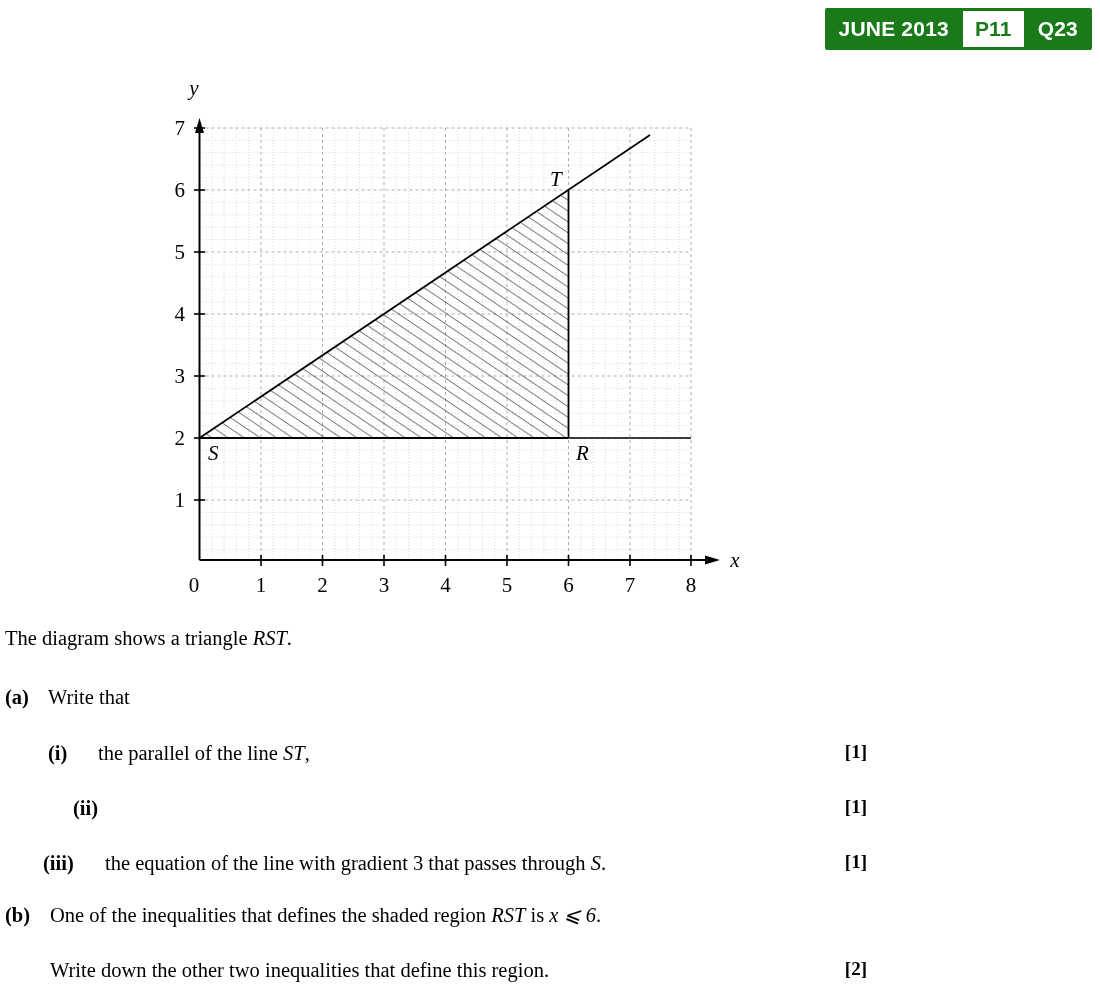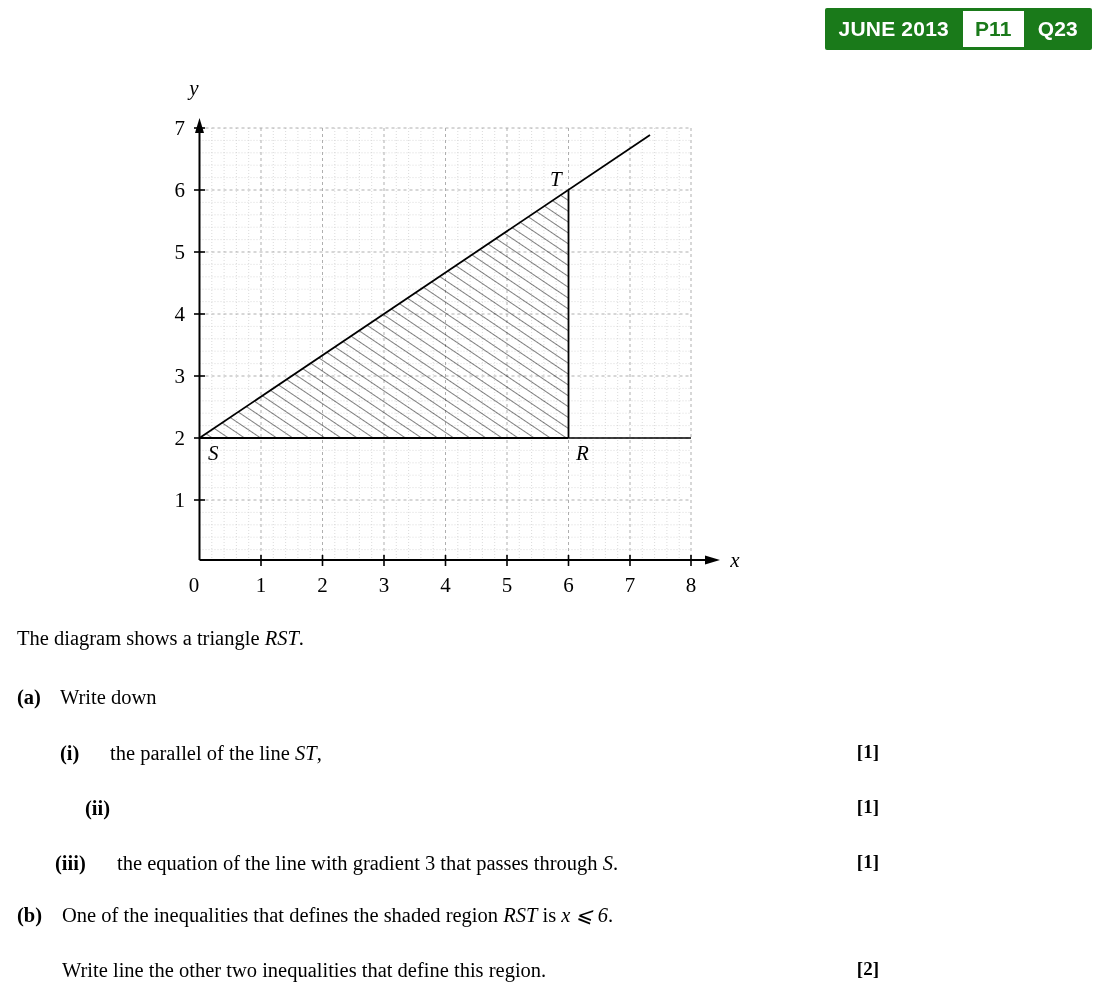--- a/index.html
+++ b/index.html
@@ -54,21 +54,21 @@
     width: 620px;
     height: 560px;
   }
   .graph-svg {
     display: block;
   }
 
   
   .question-body {
     position: absolute;
-    left: 12px;
+    left: 0;
     top: 625px;
     width: 875px;
     font-size: 20.5px;
     line-height: 1.3;
   }
   .para {
     position: relative;
     margin: 0 0 0 0;
   }
   .row {
@@ -273,21 +273,21 @@
 </div>
 
 <div class="question-body">
 
   <div class="para line-intro">
     <span>The diagram shows a triangle </span><span class="it">RST</span><span>.</span>
   </div>
 
   <div class="row line-a">
     <span class="lbl lbl-a">(a)</span>
-    <span>Write down</span>
+    <span>Write that</span>
   </div>
 
   <div class="row line-i">
     <span class="lbl lbl-i">(i)</span>
     <span><span>the parallel of the line </span><span class="it">ST</span><span>,</span></span>
     <span class="marks">[1]</span>
   </div>
 
   <div class="row line-ii">
     <span class="lbl lbl-ii">(ii)</span>
@@ -299,17 +299,17 @@
     <span><span>the equation of the line with gradient 3 that passes through </span><span class="it">S</span><span>.</span></span>
     <span class="marks">[1]</span>
   </div>
 
   <div class="row line-b">
     <span class="lbl lbl-b">(b)</span>
     <span><span>One of the inequalities that defines the shaded region </span><span class="it">RST</span><span> is  </span><span class="it">x ⩽ 6</span><span>.</span></span>
   </div>
 
   <div class="row line-b2">
-    <span>Write line the other two inequalities that define this region.</span>
+    <span>Write down the other two inequalities that define this region.</span>
     <span class="marks">[2]</span>
   </div>
 
 </div>
 
 </body></html>

